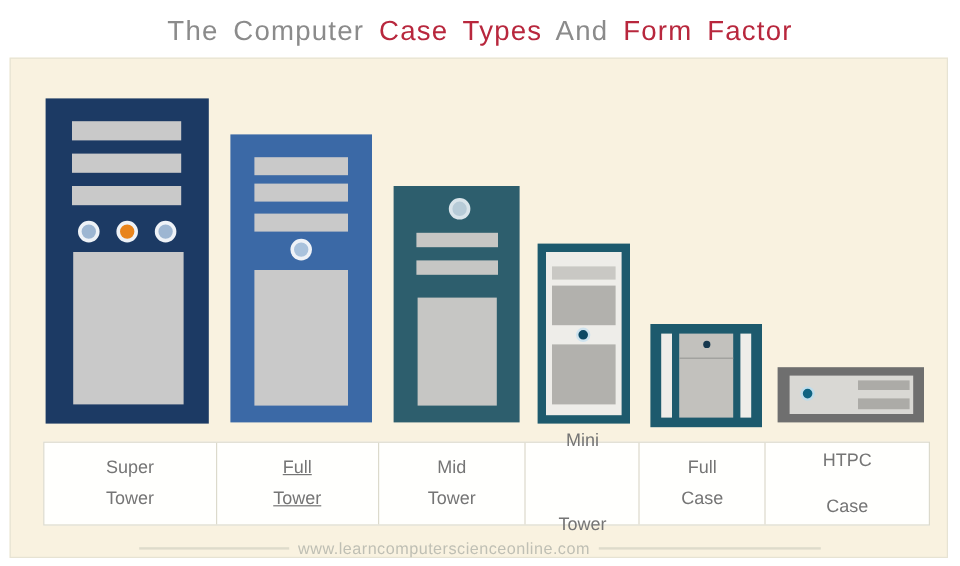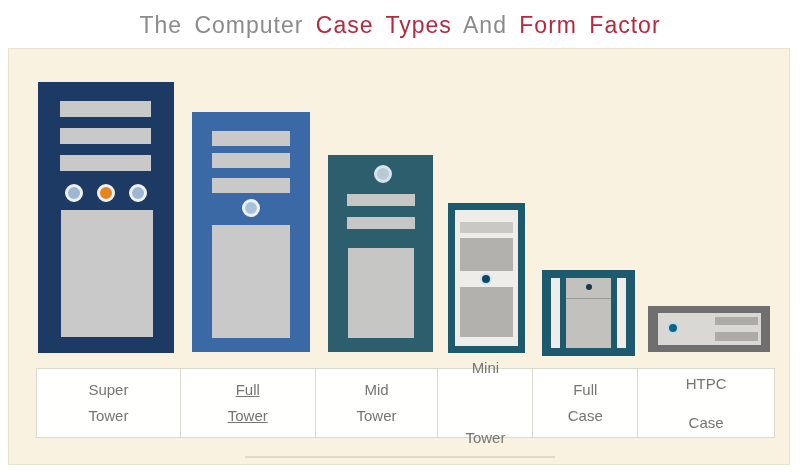--- a/index.html
+++ b/index.html
@@ -180,16 +180,17 @@
       <span>Case</span>
     </div>
     <div class="cell c6">
       <span>HTPC</span>
       <span>Case</span>
     </div>
   </div>
 
   <div class="footer">
     <span class="line line-l"></span>
+    <span class="url">www.learncomputerscienceonline.com</span>
     <span class="line line-r"></span>
   </div>
 
 </div>
 
 </body></html>

